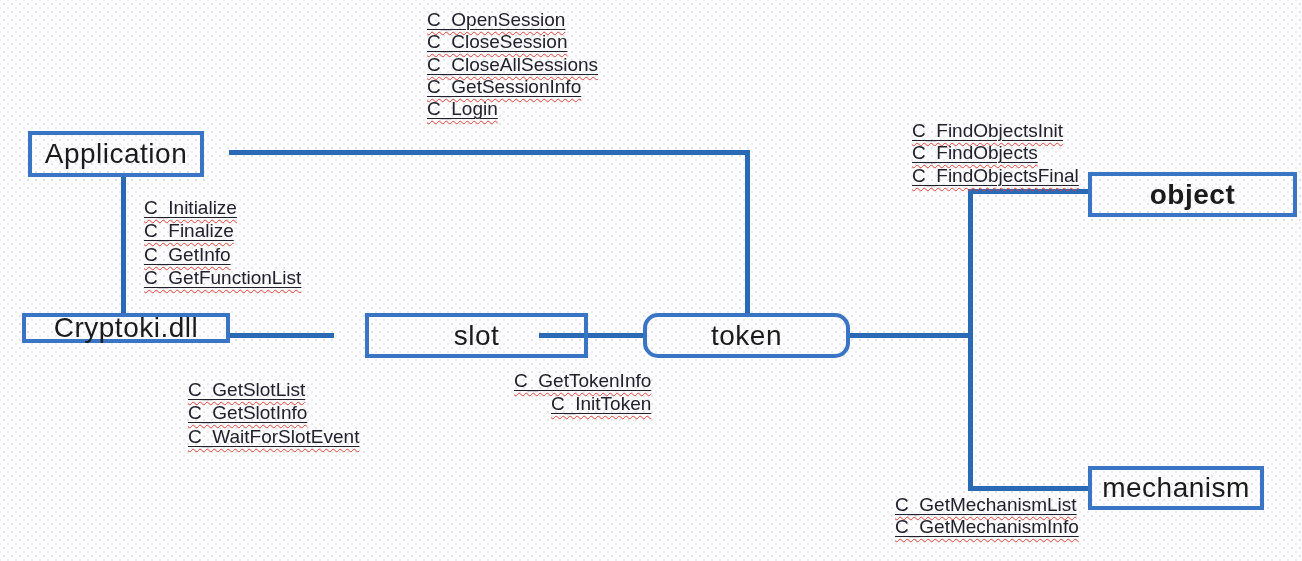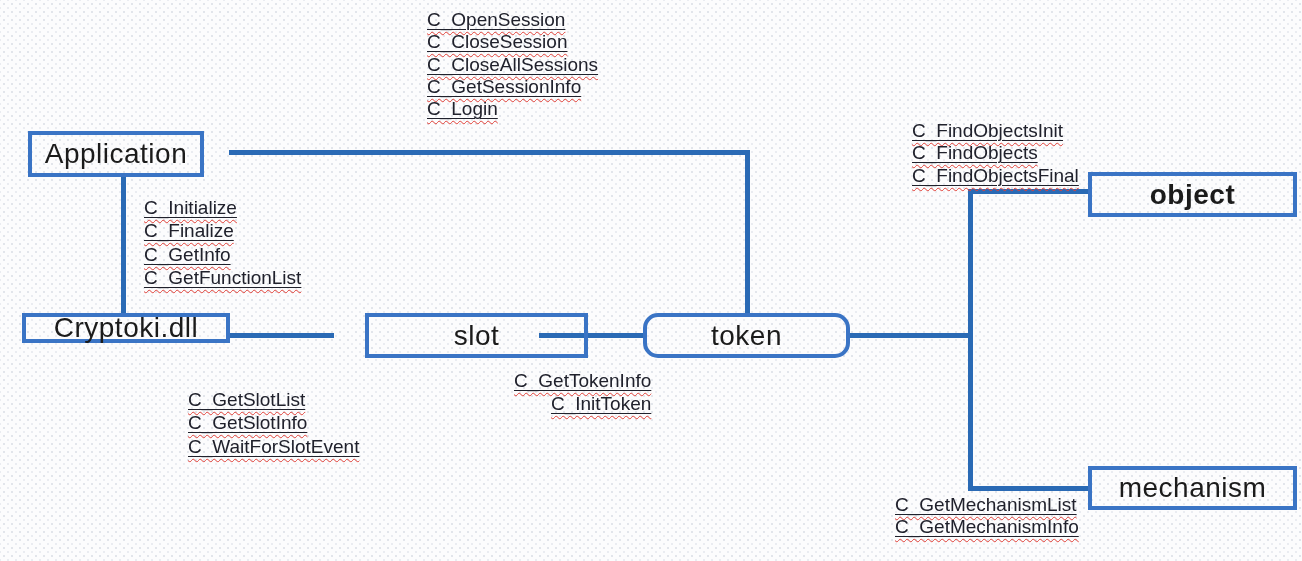--- a/index.html
+++ b/index.html
@@ -85,40 +85,40 @@
   </div>
   <div class="node" style="left:333px; top:313px; width:223px; height:45px;margin-left:32px;">
     <span>slot</span>
   </div>
   <div class="node" style="left:643px; top:313px; width:207px; height:45px;border-radius:15px;">
     <span>token</span>
   </div>
   <div class="node" style="left:1088px; top:172px; width:209px; height:45px;font-weight:bold;">
     <span>object</span>
   </div>
-  <div class="node" style="left:1088px; top:466px; width:209px; height:44px;">
+  <div class="node" style="left:1088px; top:466px; width:176px; height:44px;">
     <span>mechanism</span>
   </div>
 
   <ul class="grp lh22" style="left:427px; top:9px;">
     <li><span class="fn"><span>C_OpenSession</span></span></li>
     <li><span class="fn"><span>C_CloseSession</span></span></li>
     <li><span class="fn"><span>C_CloseAllSessions</span></span></li>
     <li><span class="fn"><span>C_GetSessionInfo</span></span></li>
     <li><span class="fn"><span>C_Login</span></span></li>
   </ul>
 
   <ul class="grp lh23" style="left:144px; top:196px;">
     <li><span class="fn"><span>C_Initialize</span></span></li>
     <li><span class="fn"><span>C_Finalize</span></span></li>
     <li><span class="fn"><span>C_GetInfo</span></span></li>
     <li><span class="fn"><span>C_GetFunctionList</span></span></li>
   </ul>
 
-  <ul class="grp lh23" style="left:188px; top:388px;">
+  <ul class="grp lh23" style="left:188px; top:378px;">
     <li><span class="fn"><span>C_GetSlotList</span></span></li>
     <li><span class="fn"><span>C_GetSlotInfo</span></span></li>
     <li><span class="fn"><span>C_WaitForSlotEvent</span></span></li>
   </ul>
 
   <ul class="grp lh23" style="left:514px; top:369px;text-align:right;">
     <li><span class="fn"><span>C_GetTokenInfo</span></span></li>
     <li><span class="fn"><span>C_InitToken</span></span></li>
   </ul>
 

